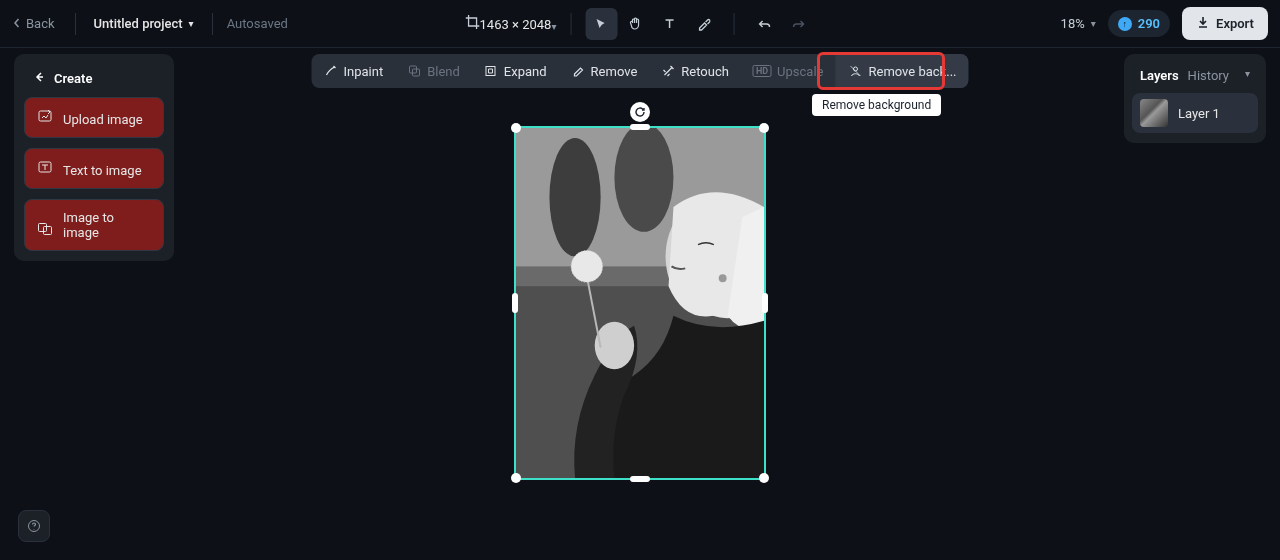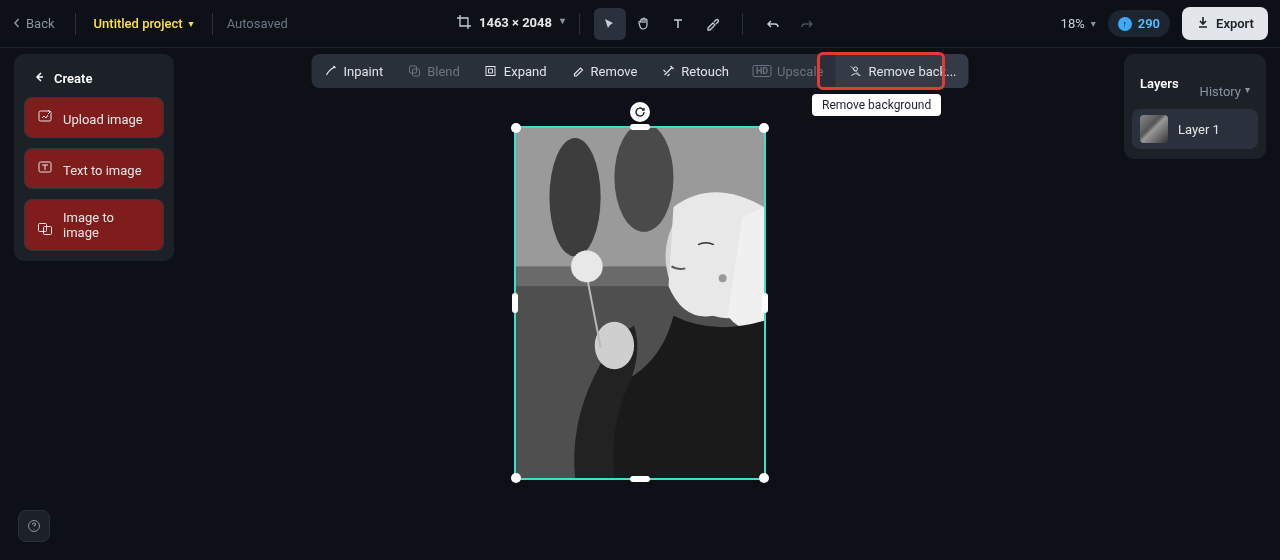--- a/index.html
+++ b/index.html
@@ -34,38 +34,37 @@
     width: 1px;
     height: 22px;
     background: #2a313c;
   }
   .proj-name {
     display: flex;
     align-items: center;
     gap: 6px;
     padding: 4px 8px;
   }
-  .proj-name span { color: #fde047; font-weight: 500; }
+  .proj-name span { color: #e5e5e5; font-weight: 500; }
   .chev { font-size: 10px; color: #8a94a0; }
   .autosaved { color: #6b7684; margin-left: 4px; }
   .topbar-center {
     position: absolute;
     left: 50%;
     transform: translateX(-50%);
     display: flex;
     align-items: center;
     gap: 14px;
     height: 48px;
   }
   .dims {
     display: flex;
-    align-items: flex-start;
-    gap: 8px;
+    align-items: flex-end;
     color: #e6e6e6;
-    font-weight: 700;
+    font-weight: 400;
     cursor: pointer;
   }
   .toolgroup {
     display: flex;
     align-items: center;
     gap: 2px;
   }
   .tbtn {
     width: 32px;
     height: 32px;
@@ -220,21 +219,21 @@
     border-radius: 10px;
     padding: 10px 8px;
   }
   .right-panel-header {
     display: flex;
     align-items: center;
     justify-content: space-between;
     padding: 4px 8px 10px;
   }
   .right-panel-header .title { font-weight: 600; color: #fff; }
-  .history { color: #8a94a0; display: flex; align-items: flex-start; gap: 4px; cursor: pointer; margin-top: 16px; }
+  .history { color: #8a94a0; display: flex; align-items: flex-start; gap: 16px; cursor: pointer; }
   .layer-item {
     display: flex;
     align-items: center;
     gap: 10px;
     background: #2a313c;
     border-radius: 8px;
     padding: 6px 8px;
     cursor: pointer;
   }
   .layer-thumb {

